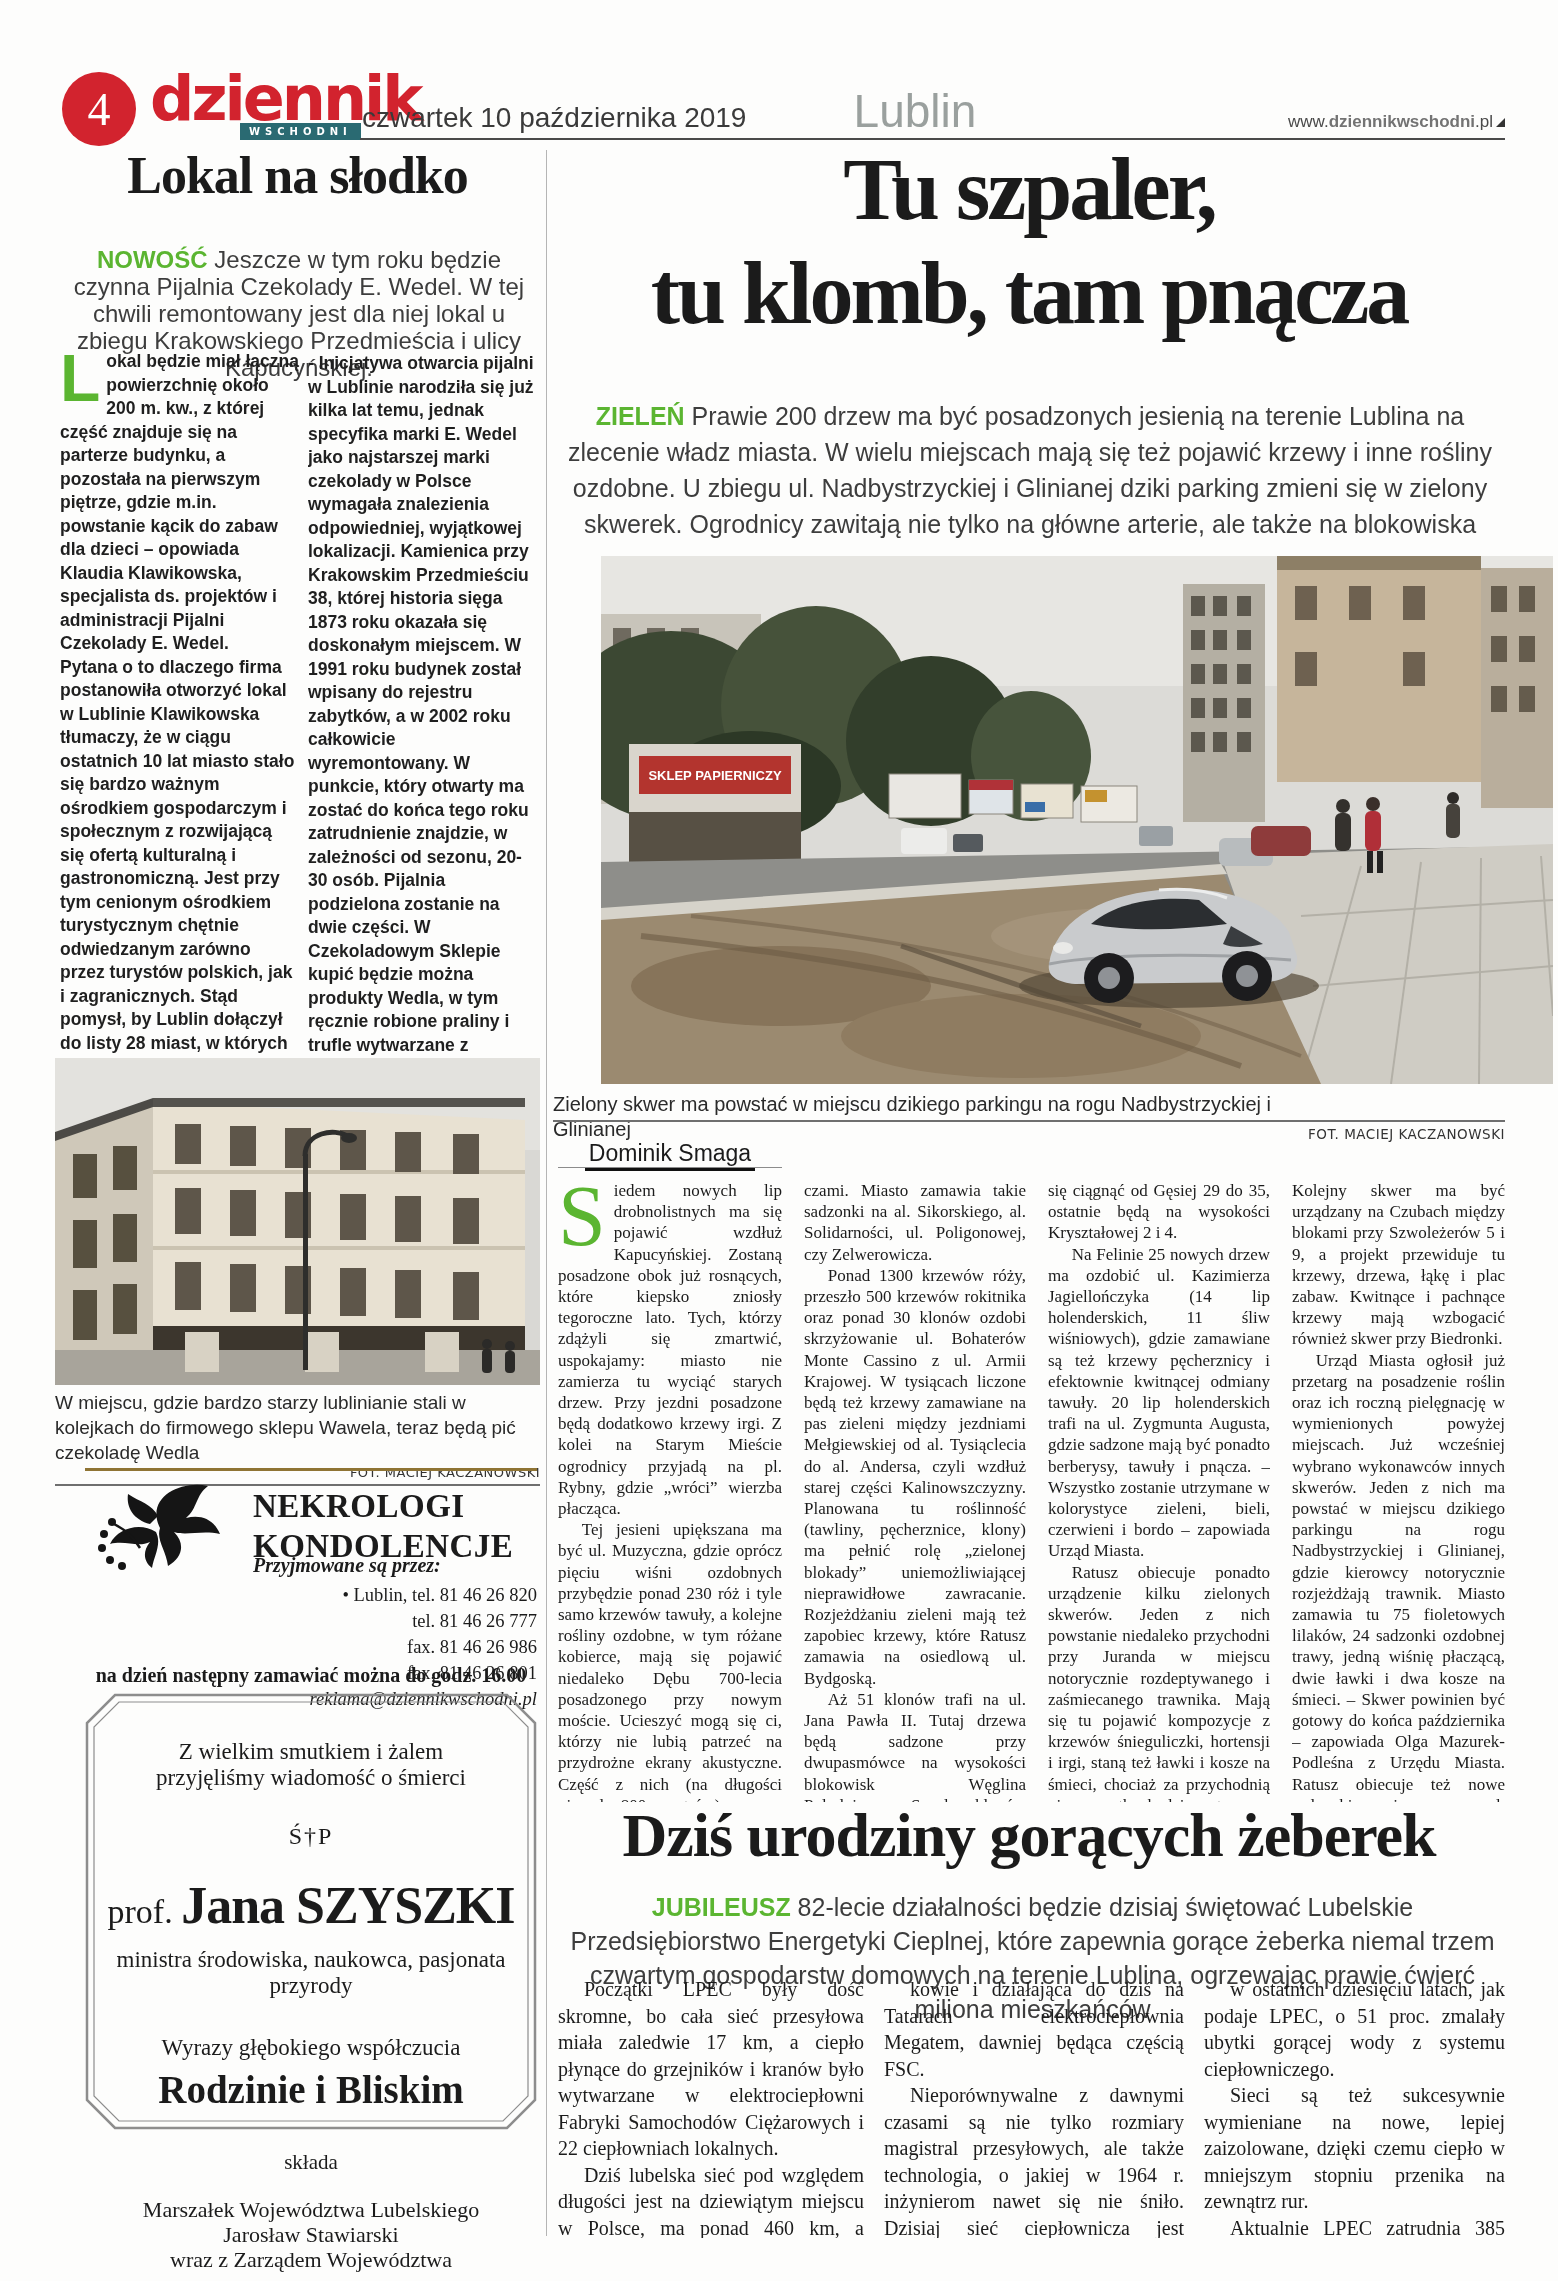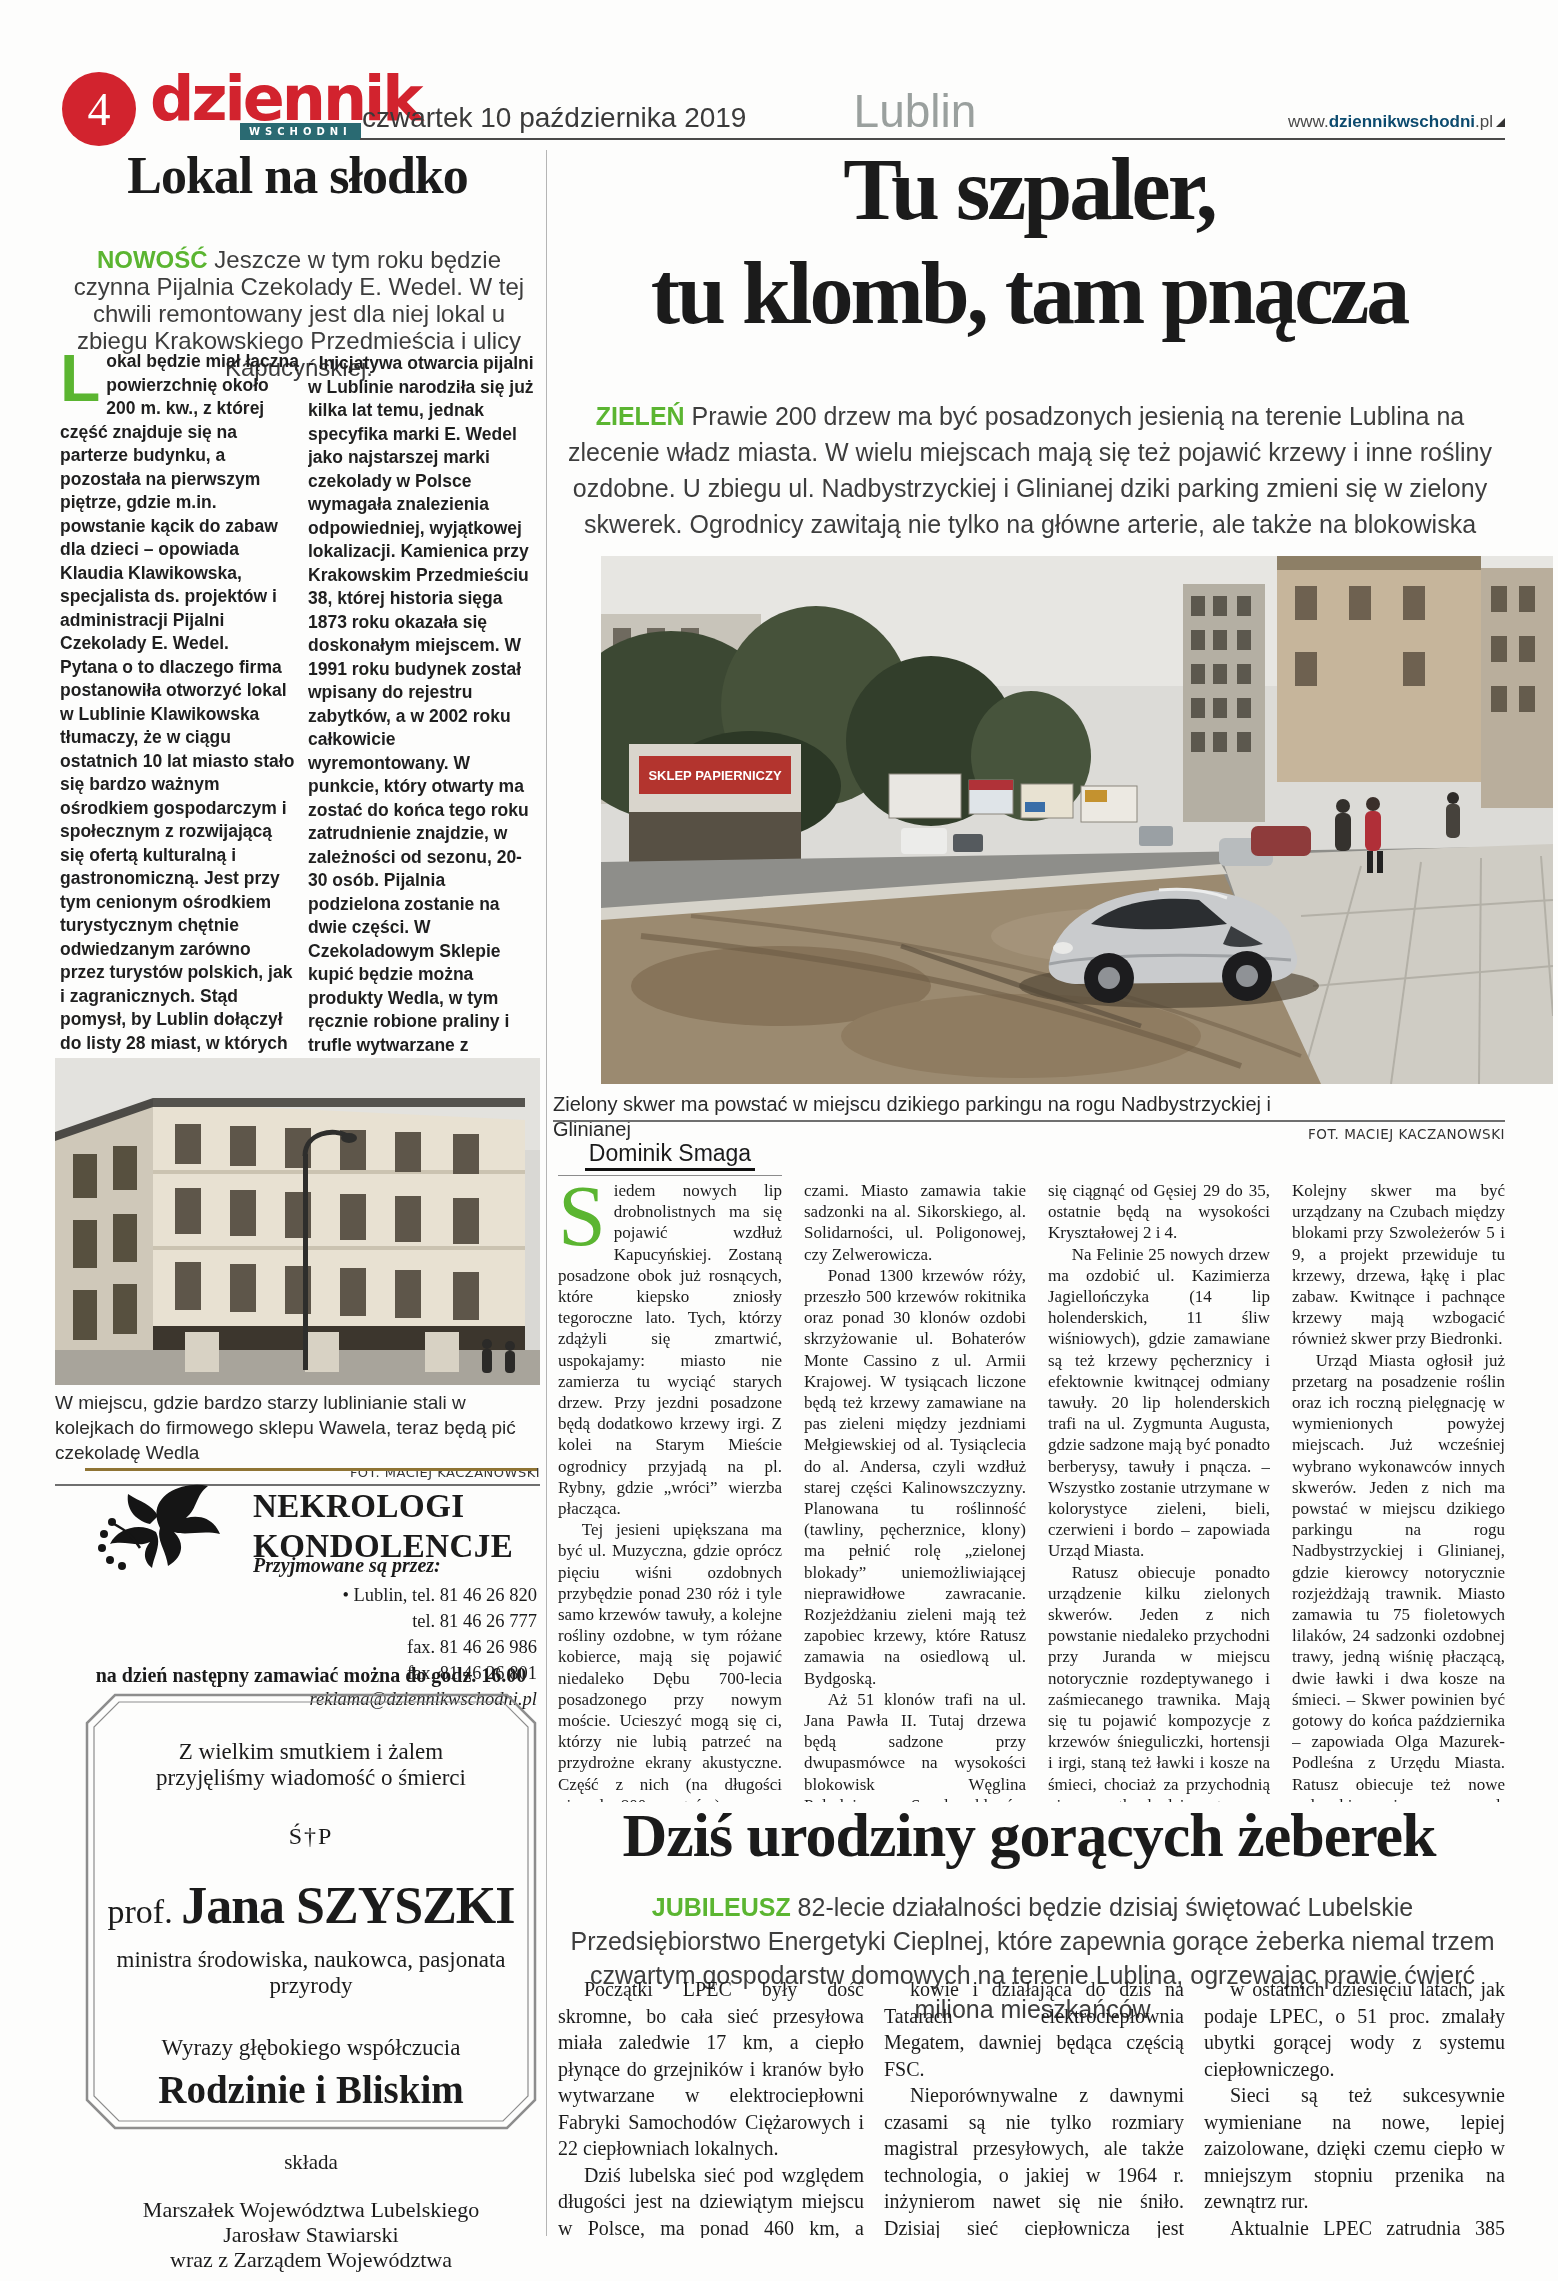--- a/index.html
+++ b/index.html
@@ -11,21 +11,21 @@
            font-family:"Liberation Serif",serif;font-size:46px;display:flex;align-items:center;justify-content:center;}
   .logo-main{left:150px;top:62px;font-family:"DejaVu Sans",sans-serif;font-weight:bold;font-size:62px;
              color:#d2232e;letter-spacing:-3px;}
   .logo-sub{left:240px;top:123px;background:#2a6a72;color:#fff;font-family:"DejaVu Sans",sans-serif;
             font-size:10px;letter-spacing:5px;padding:3px 9px;font-weight:bold;}
   .date{left:362px;top:102px;font-family:"Liberation Sans",sans-serif;font-size:28px;color:#3a3a3a;text-align:right;}
   .hrule{left:360px;top:138px;width:1145px;height:2px;background:#4a4a4a;}
   .section{left:800px;top:84px;width:230px;text-align:center;font-family:"Liberation Sans",sans-serif;
            font-size:46px;color:#9aa09e;letter-spacing:0;}
   .website{right:53px;top:112px;font-family:"Liberation Sans",sans-serif;font-size:17px;color:#4a4a4a;}
-  .website b{color:#0c4a6e;text-align:center;}
+  .website b{color:#737373;text-align:center;}
   .site-mark{display:inline-block;width:0;height:0;border-left:9px solid transparent;border-bottom:9px solid #333;margin-left:3px;}
   
   .vrule{left:546px;top:150px;width:1px;height:2086px;background:#b5b5b5;}
   
   .l-title{left:55px;top:146px;width:485px;text-align:center;font-size:52px;font-weight:bold;letter-spacing:-1px;}
   .l-lead{left:68px;top:246px;width:462px;text-align:center;font-family:"Liberation Sans",sans-serif;
           font-size:24px;line-height:27px;color:#3d3d3d;}
   .tag{color:#5bb531;font-weight:bold;}
   .l-col{font-family:"Liberation Sans",sans-serif;font-weight:bold;font-size:17.5px;line-height:23.5px;
          color:#1f1f1f;text-align:left;}
@@ -54,21 +54,21 @@
   .o-desc{top:116px;font-size:23px;}
   .o-cond{top:152px;font-size:23px;}
   .o-recip{top:158px;font-size:39px;font-weight:bold;}
   .o-sklada{top:196px;font-size:21px;}
   .o-sign{top:218px;font-size:22px;line-height:25px;}
   
   .m-title{left:553px;width:952px;text-align:center;font-size:88px;font-weight:bold;letter-spacing:-3px;line-height:96px;}
   .m-lead{left:565px;top:398px;width:930px;text-align:center;font-family:"Liberation Sans",sans-serif;
           font-size:25px;line-height:36px;color:#3d3d3d;}
   .byline{left:558px;top:1140px;width:224px;text-align:center;font-family:"Liberation Sans",sans-serif;
-          font-size:23px;border-bottom:1px solid #8c8c8c;padding-bottom:8px;}
+          font-size:23px;border-bottom:1px solid #8c8c8c;padding-bottom:0;}
   .byline span{border-bottom:3px solid #111;padding:0 4px 2px 4px;}
   .m-col{font-size:17px;line-height:21.2px;text-align:justify;}
   .m-col p{margin:0;text-indent:1.4em;}
   .m-col p.first{text-indent:0;}
   .dropcap-serif{float:left;color:#5bb531;font-family:"Liberation Serif",serif;font-size:86px;line-height:72px;
                  padding-right:8px;font-weight:normal;}
   
   .b-title{left:553px;top:1800px;width:952px;text-align:center;font-size:62px;font-weight:bold;letter-spacing:-1px;}
   .b-lead{left:560px;top:1890px;width:945px;text-align:center;font-family:"Liberation Sans",sans-serif;
           font-size:25px;line-height:34px;color:#3d3d3d;}

